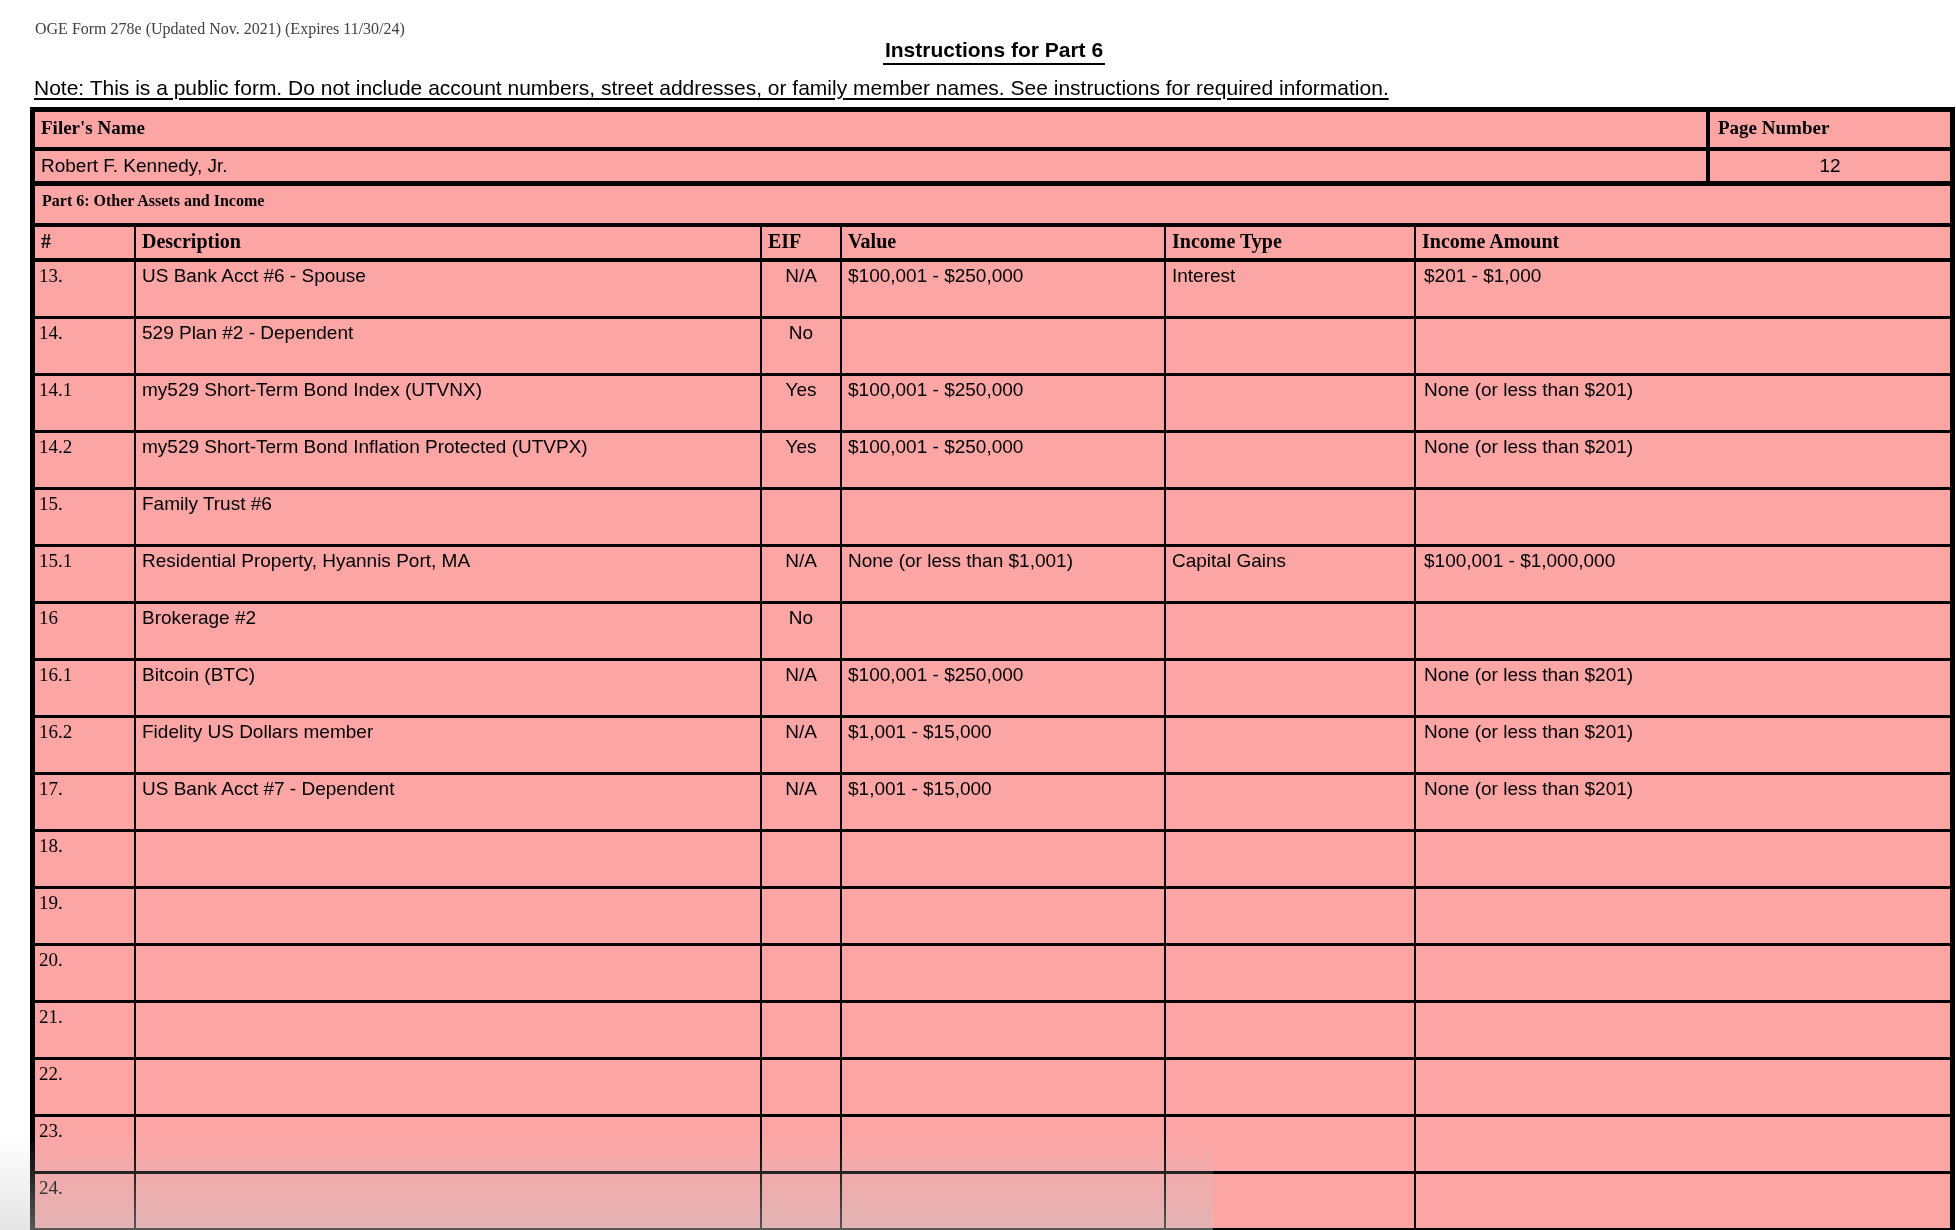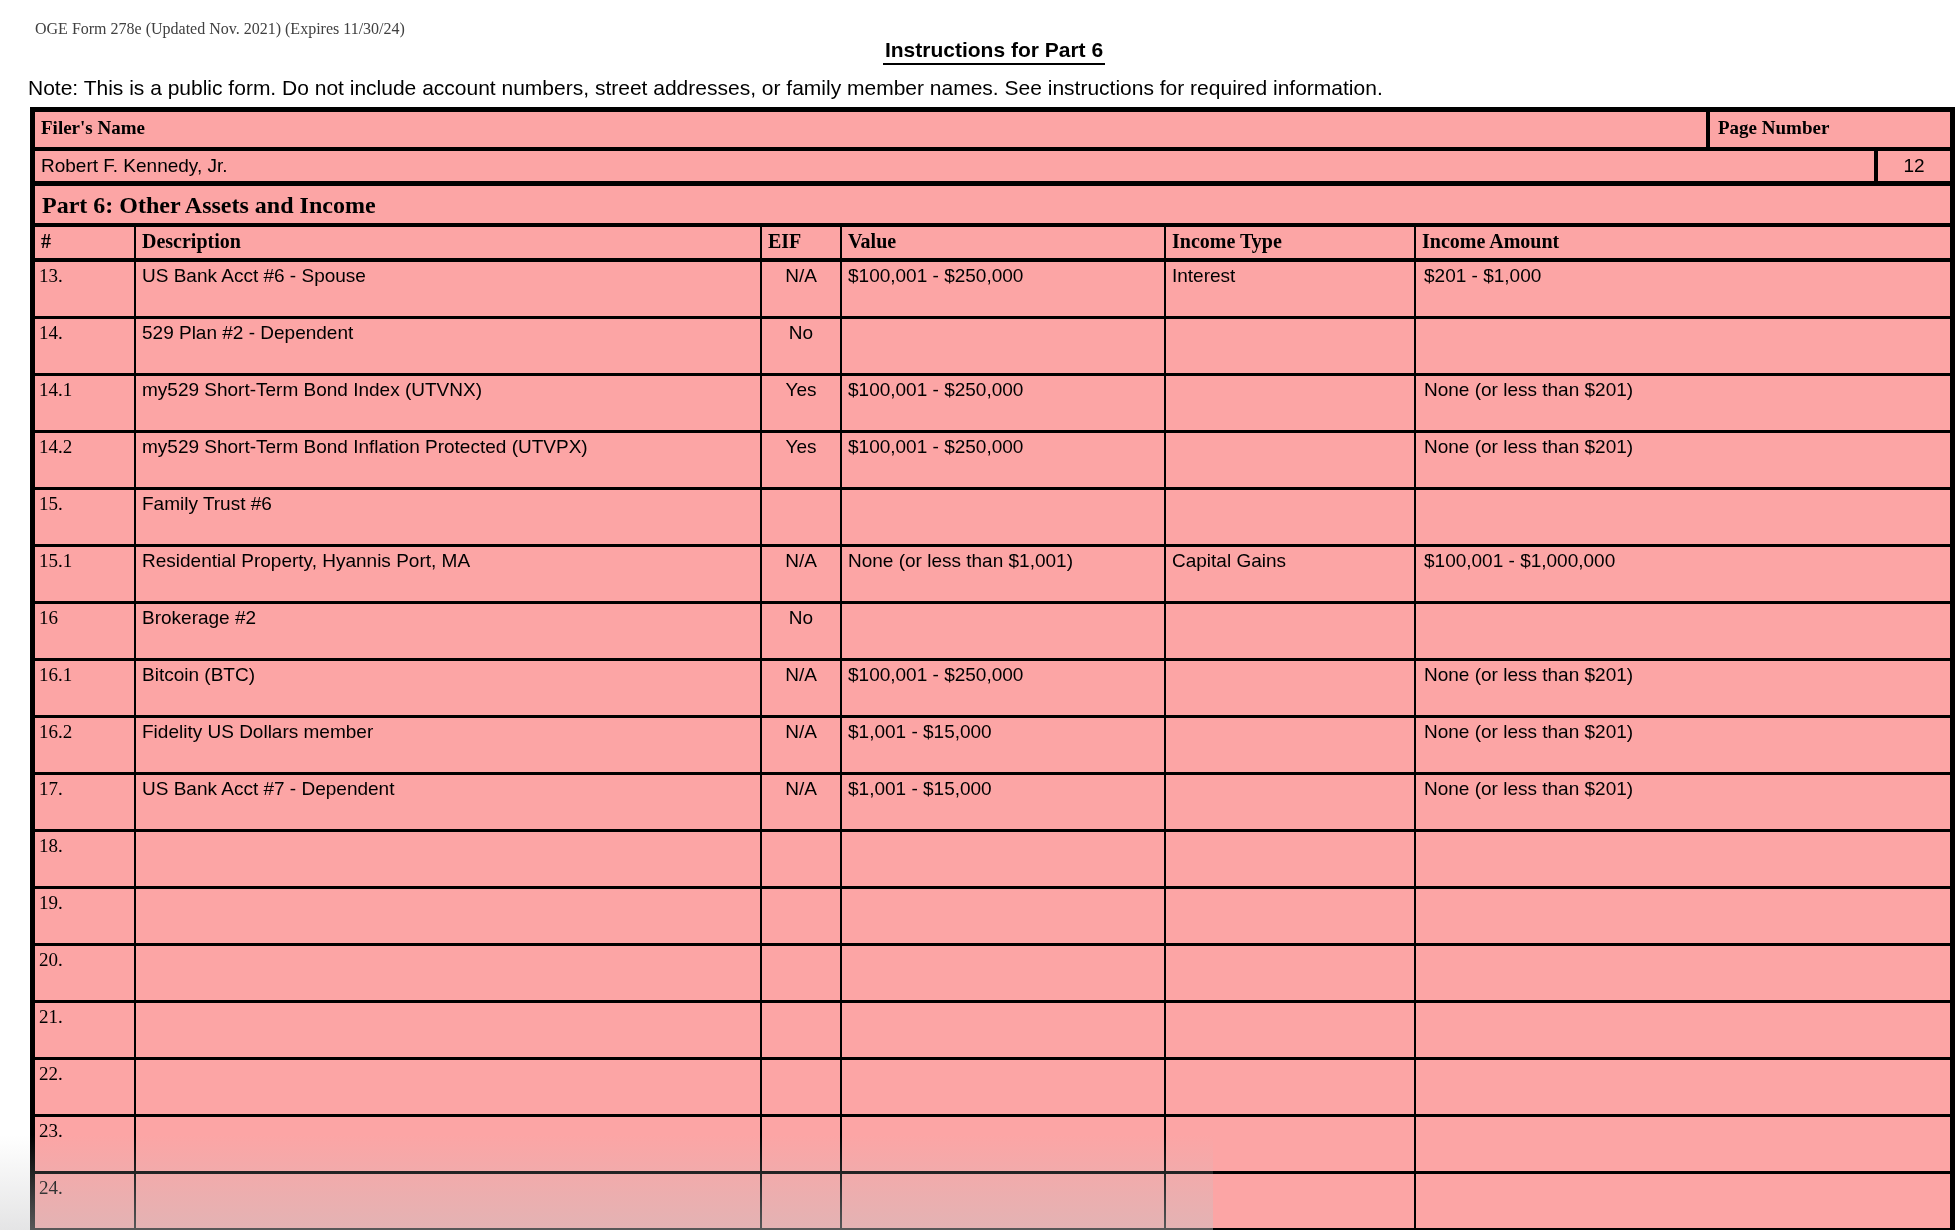--- a/index.html
+++ b/index.html
@@ -24,22 +24,23 @@
     text-align: center;
   }
   .instructions-title {
     display: inline-block;
     position: relative; left: 16px;
     font-size: 21px; font-weight: bold;
     border-bottom: 2px solid #000;
     padding: 0 2px 1px 2px;
   }
   .note-line {
-    position: absolute; left: 28px; top: 76px;
+    position: absolute; left: 34px; top: 76px;
     font-size: 21px;
+    text-decoration: underline;
     text-underline-offset: 3px;
     text-decoration-thickness: 1.5px;
     white-space: nowrap;
   }
 
   
   .form-box {
     position: absolute; left: 30px; top: 107px;
     width: 1925px;
     border-top: 5px solid #000;
@@ -55,31 +56,31 @@
     padding: 5px 0 0 6px;
   }
   .page-label-cell {
     flex: 1;
     font-family: "Liberation Serif", serif;
     font-size: 19px; font-weight: bold;
     padding: 5px 0 0 8px;
   }
   .filer-value-row { display: flex; height: 35px; border-bottom: 5px solid #000; }
   .filer-name-cell {
-    width: 1843px; border-right: 4px solid #000;
+    width: 1675px; border-right: 4px solid #000;
     font-size: 19px; padding: 4px 8px 0 6px;
   }
   .page-value-cell {
     flex: 1; text-align: center;
     font-size: 19px; padding-top: 4px;
   }
   .part-title-bar {
     height: 41px; border-bottom: 4px solid #000;
     font-family: "Liberation Serif", serif;
-    font-size: 24px; font-weight: bold;
+    font-size: 16px; font-weight: bold;
     padding: 6px 4px 0 7px;
   }
 
   
   table.assets { border-collapse: collapse; table-layout: fixed; width: 1915px; }
   table.assets col.c-num { width: 100px; }
   table.assets col.c-desc { width: 626px; }
   table.assets col.c-eif { width: 80px; }
   table.assets col.c-val { width: 324px; }
   table.assets col.c-itype { width: 250px; }

